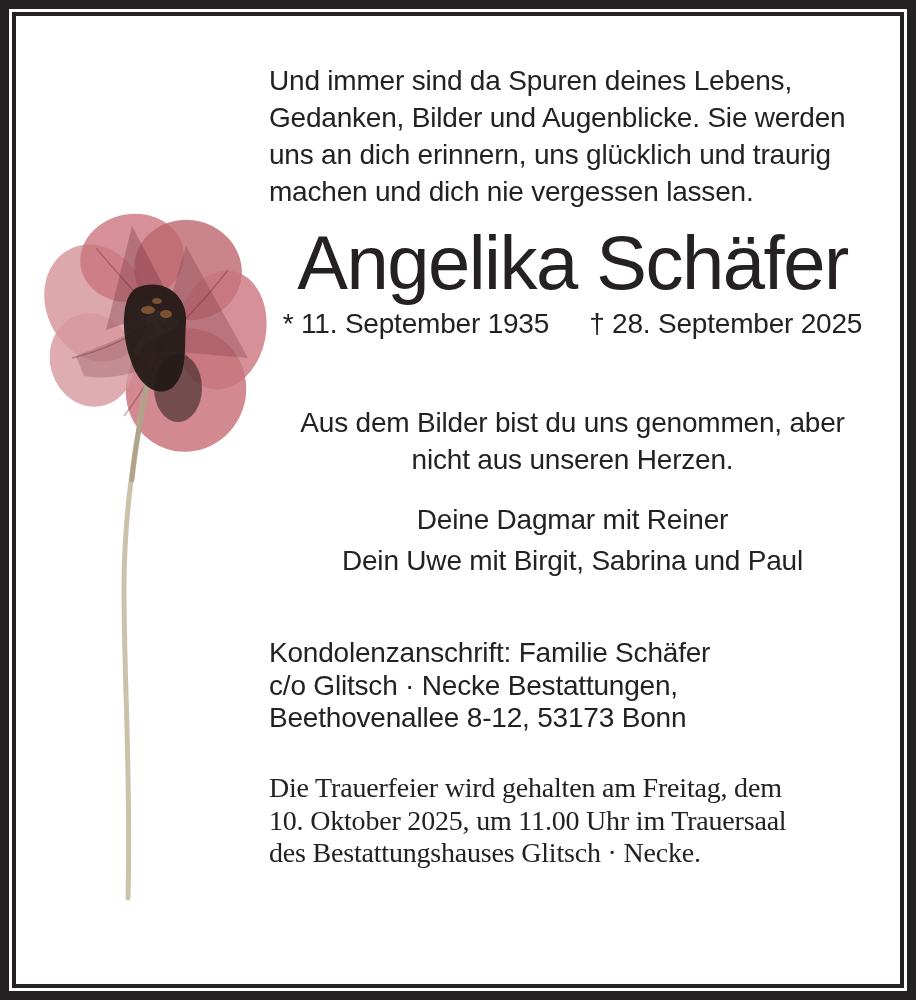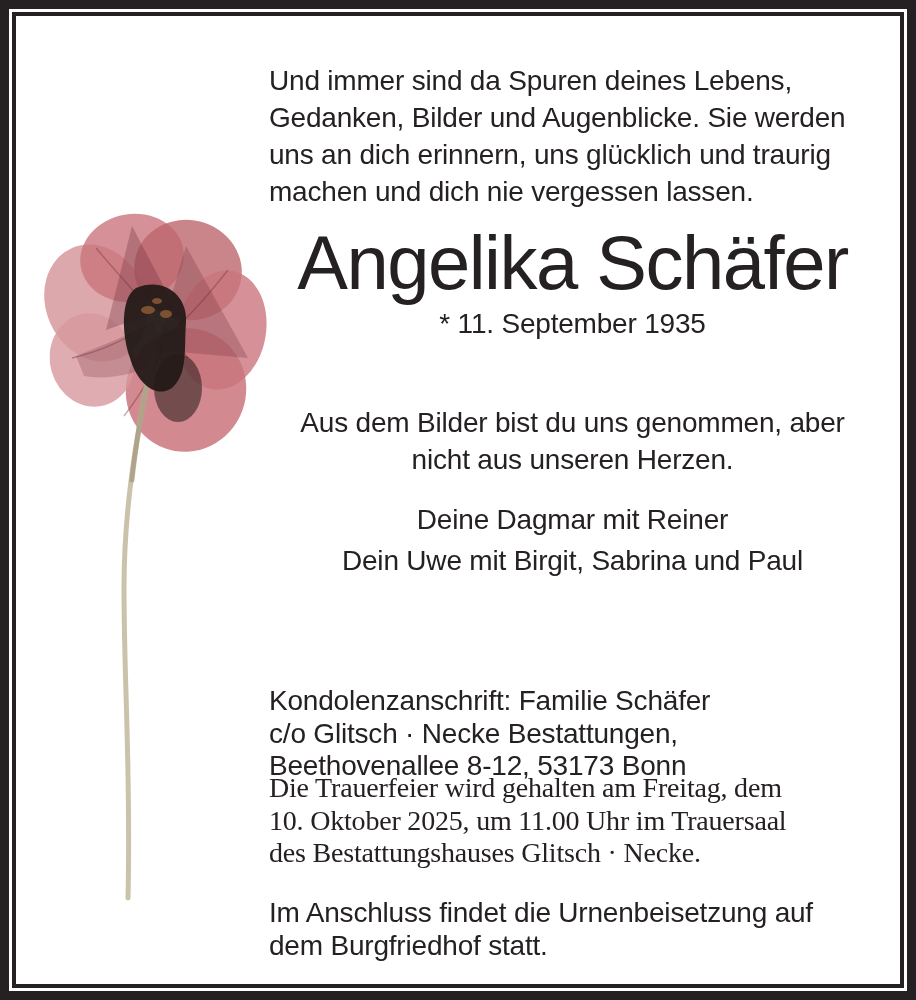--- a/index.html
+++ b/index.html
@@ -61,21 +61,21 @@
     display: flex;
     justify-content: center;
     gap: 40px;
     color: var(--ink, #252122);
     font-size: 28px;
     line-height: 36px;
     letter-spacing: -0.2px;
   }
   .memorial-verse { top: 388px; }
   .mourners { top: 483px; line-height: 41px; }
-  .condolence { top: 621px; line-height: 32.5px; margin-top: 48px; }
+  .condolence { top: 621px; line-height: 32.5px; }
   .service { top: 756px; line-height: 32.5px; font-family: Liberation Serif, serif; }
   .burial { top: 881px; line-height: 32.5px; }
 
   .flower {
     position: absolute;
     left: 20px;
     top: 192px;
     width: 232px;
     height: 700px;
   }
@@ -131,34 +131,33 @@
 
       <div class="txt col left-al opening-verse">Und immer sind da Spuren deines Lebens,
 Gedanken, Bilder und Augenblicke. Sie werden
 uns an dich erinnern, uns glücklich und traurig
 machen und dich nie vergessen lassen.</div>
 
       <div class="txt col deceased-name">Angelika Schäfer</div>
 
       <div class="dates-row">
         <span>* 11. September 1935</span>
+        <span>† 28. September 2025</span>
       </div>
 
       <div class="txt col center-al memorial-verse">Aus dem Bilder bist du uns genommen, aber
 nicht aus unseren Herzen.</div>
 
       <div class="txt col center-al mourners">Deine Dagmar mit Reiner
 Dein Uwe mit Birgit, Sabrina und Paul</div>
 
       <div class="txt col left-al condolence">Kondolenzanschrift: Familie Schäfer
 c/o Glitsch · Necke Bestattungen,
 Beethovenallee 8-12, 53173 Bonn</div>
 
       <div class="txt col left-al service">Die Trauerfeier wird gehalten am Freitag, dem
 10. Oktober 2025, um 11.00 Uhr im Trauersaal
 des Bestattungshauses Glitsch · Necke.</div>
 
-      <div class="txt col left-al burial">Im Anschluss findet die Urnenbeisetzung auf
-dem Burgfriedhof statt.</div>
 
     </div>
   </div>
 </div>
 
 </body></html>

